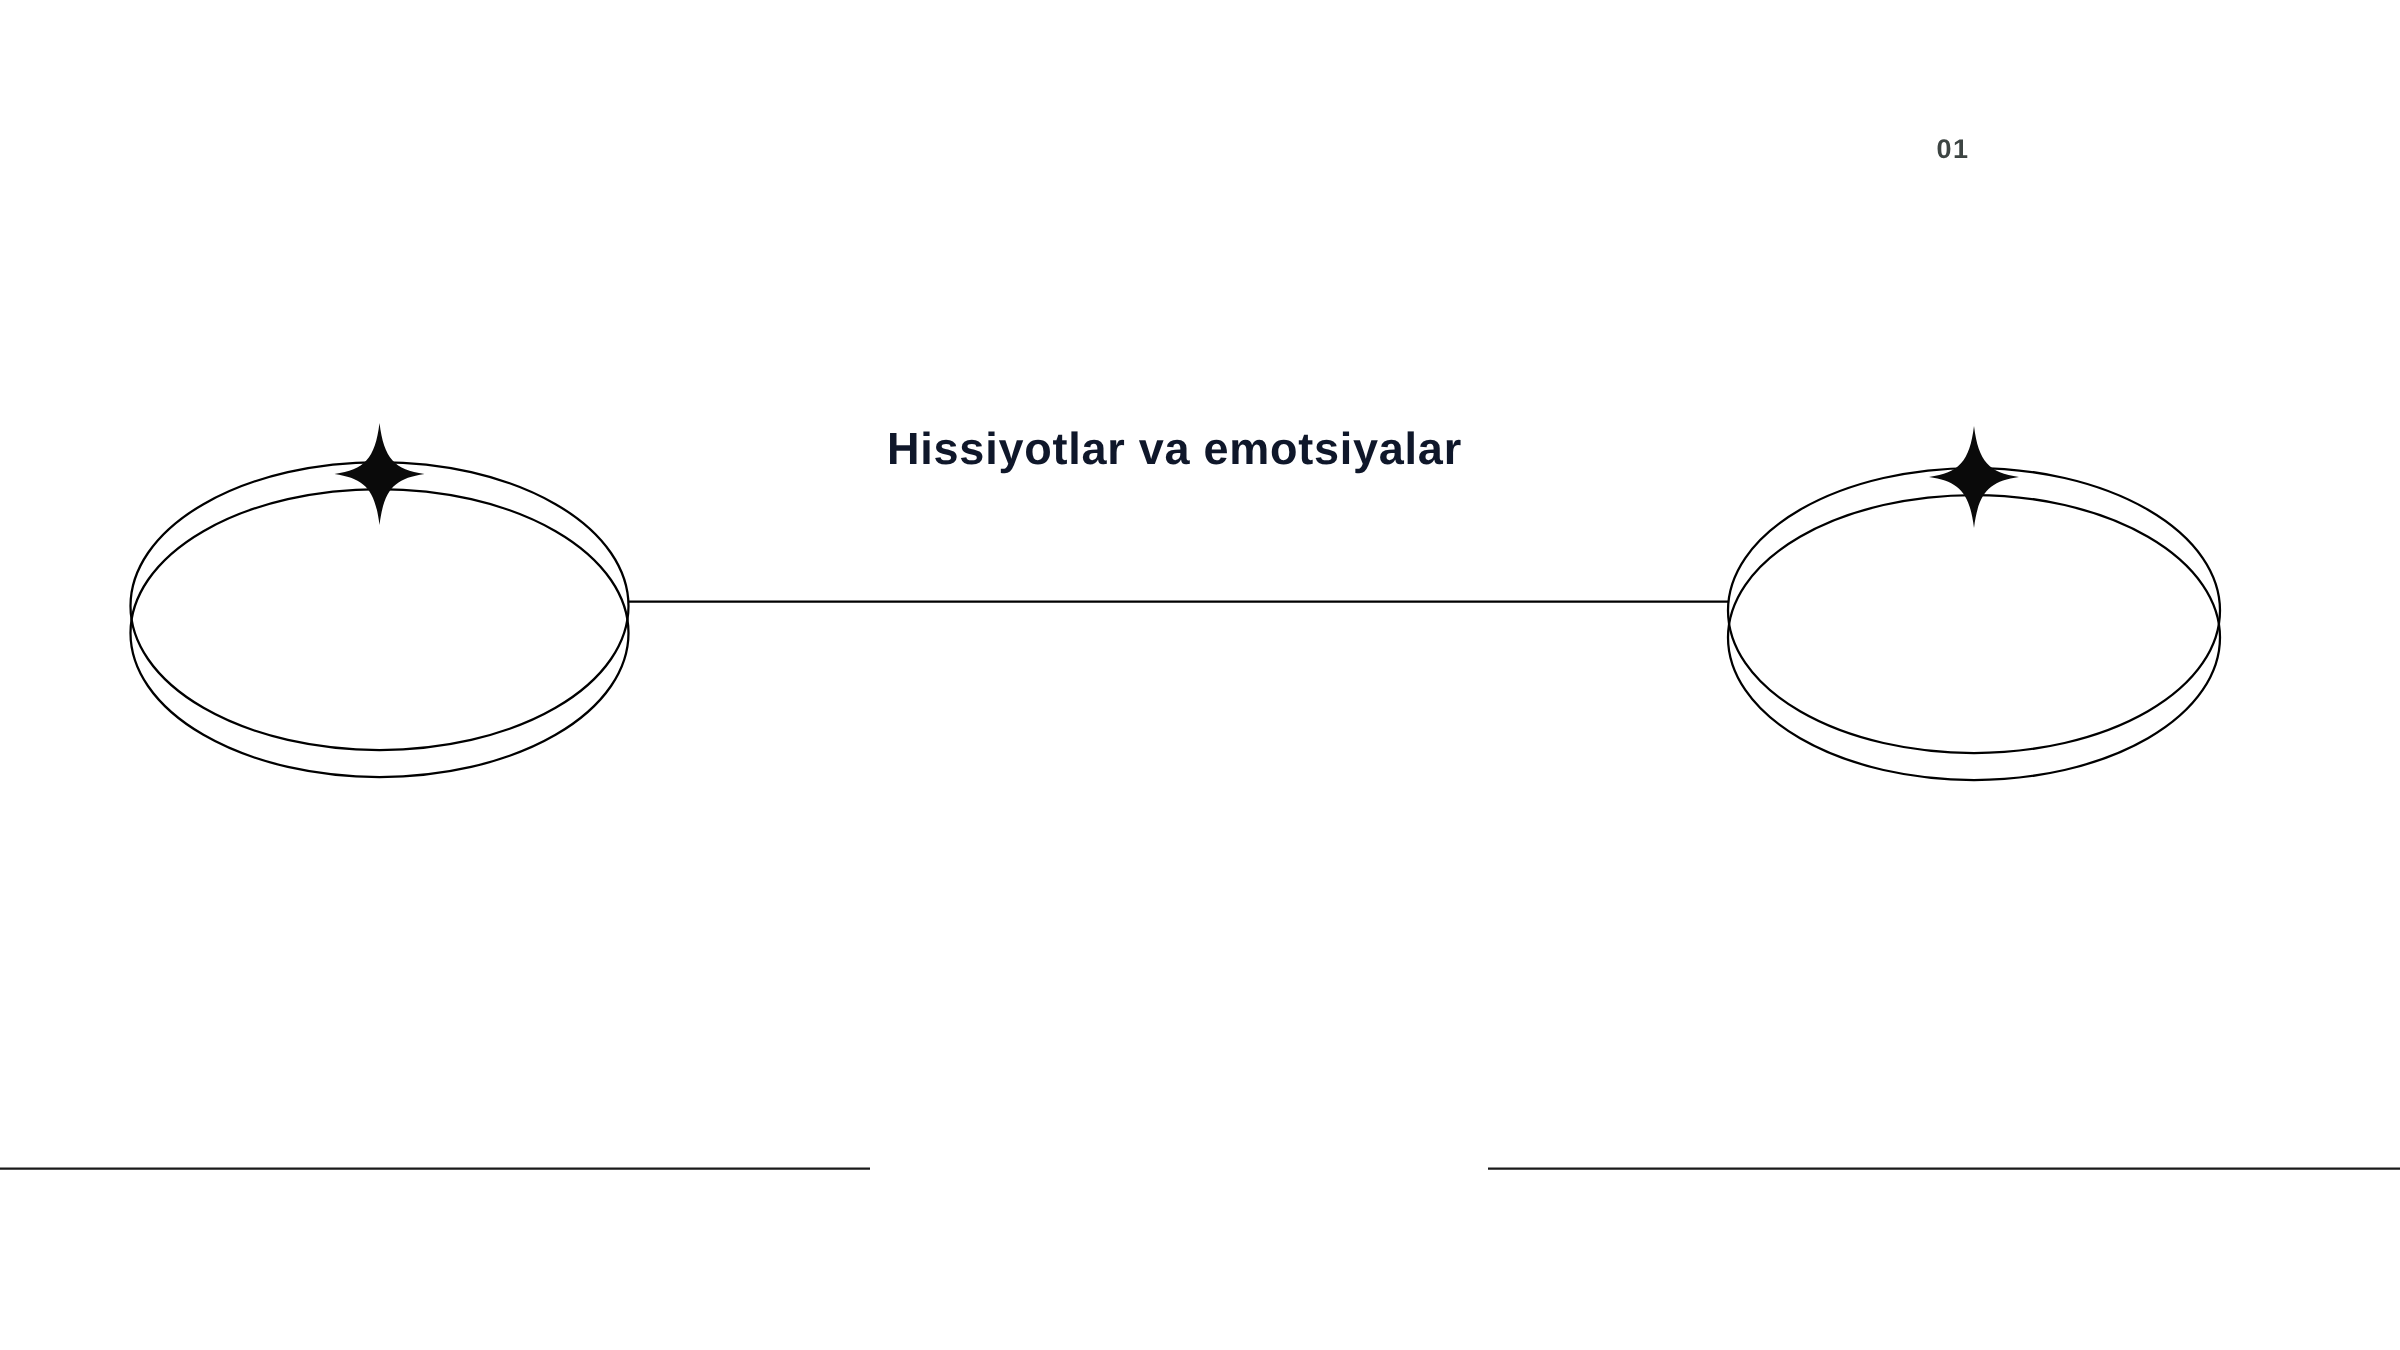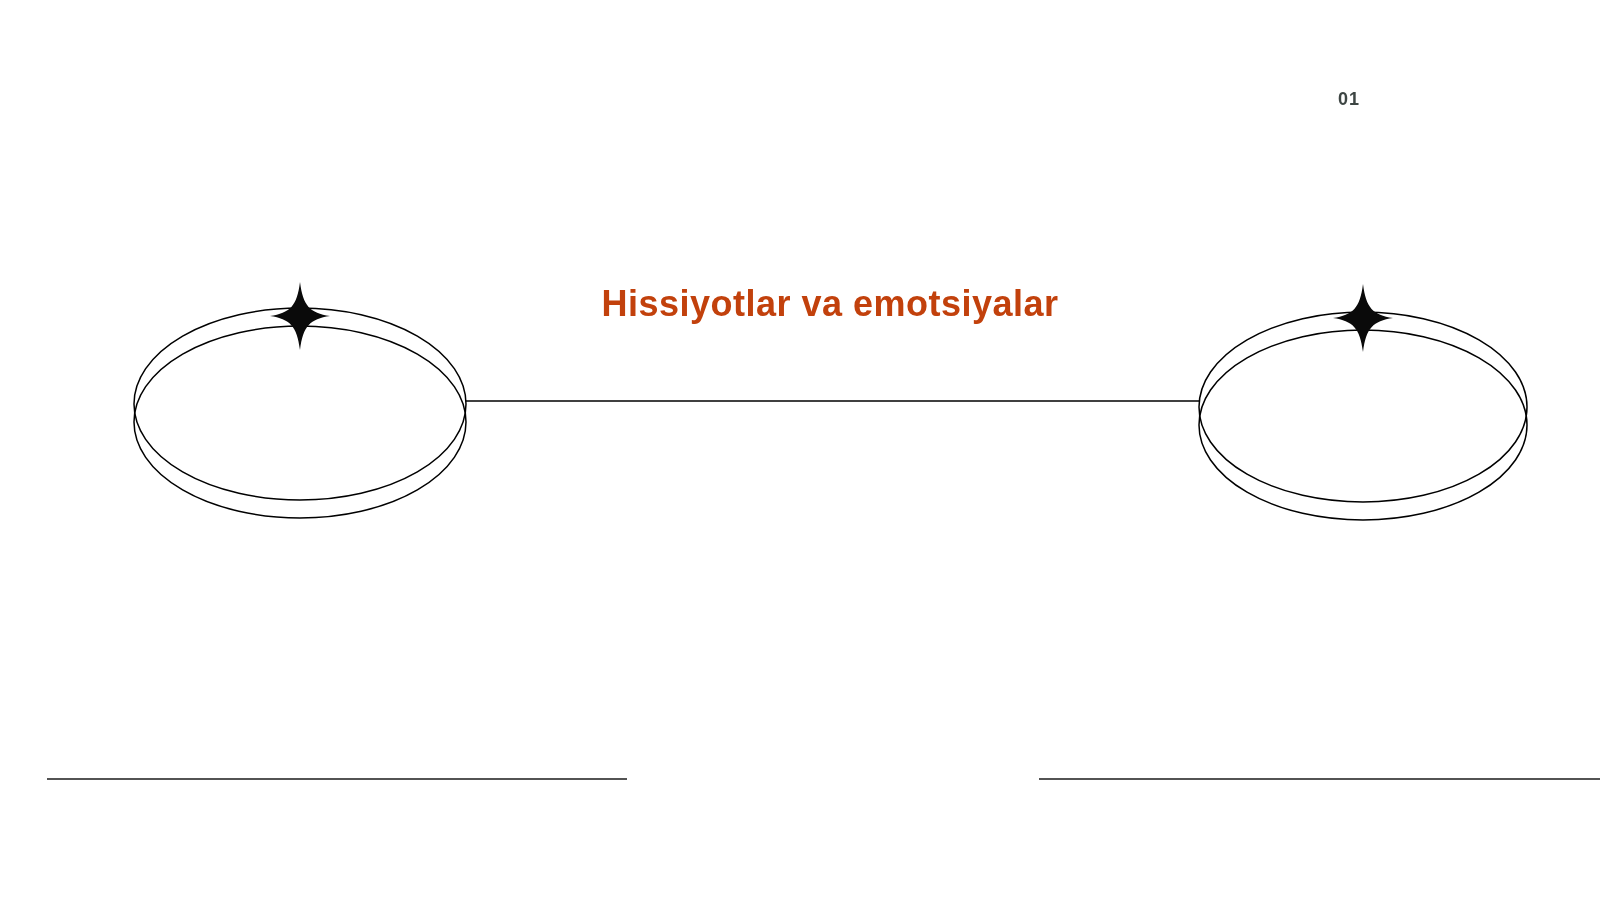--- a/index.html
+++ b/index.html
@@ -9,40 +9,39 @@
     height: 900px;
     background: #ffffff;
     font-family: "Liberation Sans", sans-serif;
     overflow: hidden;
   }
   .slide {
     position: relative;
     width: 1431px;
     height: 900px;
     background: #ffffff;
-    margin-left: 47px;
   }
   .page-number {
     position: absolute;
     top: 89px;
     right: 118px;
     font-size: 18px;
     font-weight: 600;
     letter-spacing: 1px;
     color: #3d4543;
   }
   .slide-title {
     position: absolute;
     top: 283px;
     left: 783px;
     transform: translateX(-50%);
     margin: 0;
-    font-size: 36px;
+    font-size: 30px;
     font-weight: bold;
-    color: #c2410c;
+    color: #0f172a;
     white-space: nowrap;
     letter-spacing: 0.5px;
   }
   .shapes-layer {
     position: absolute;
     top: 0;
     left: 0;
     width: 1600px;
     height: 900px;
   }

